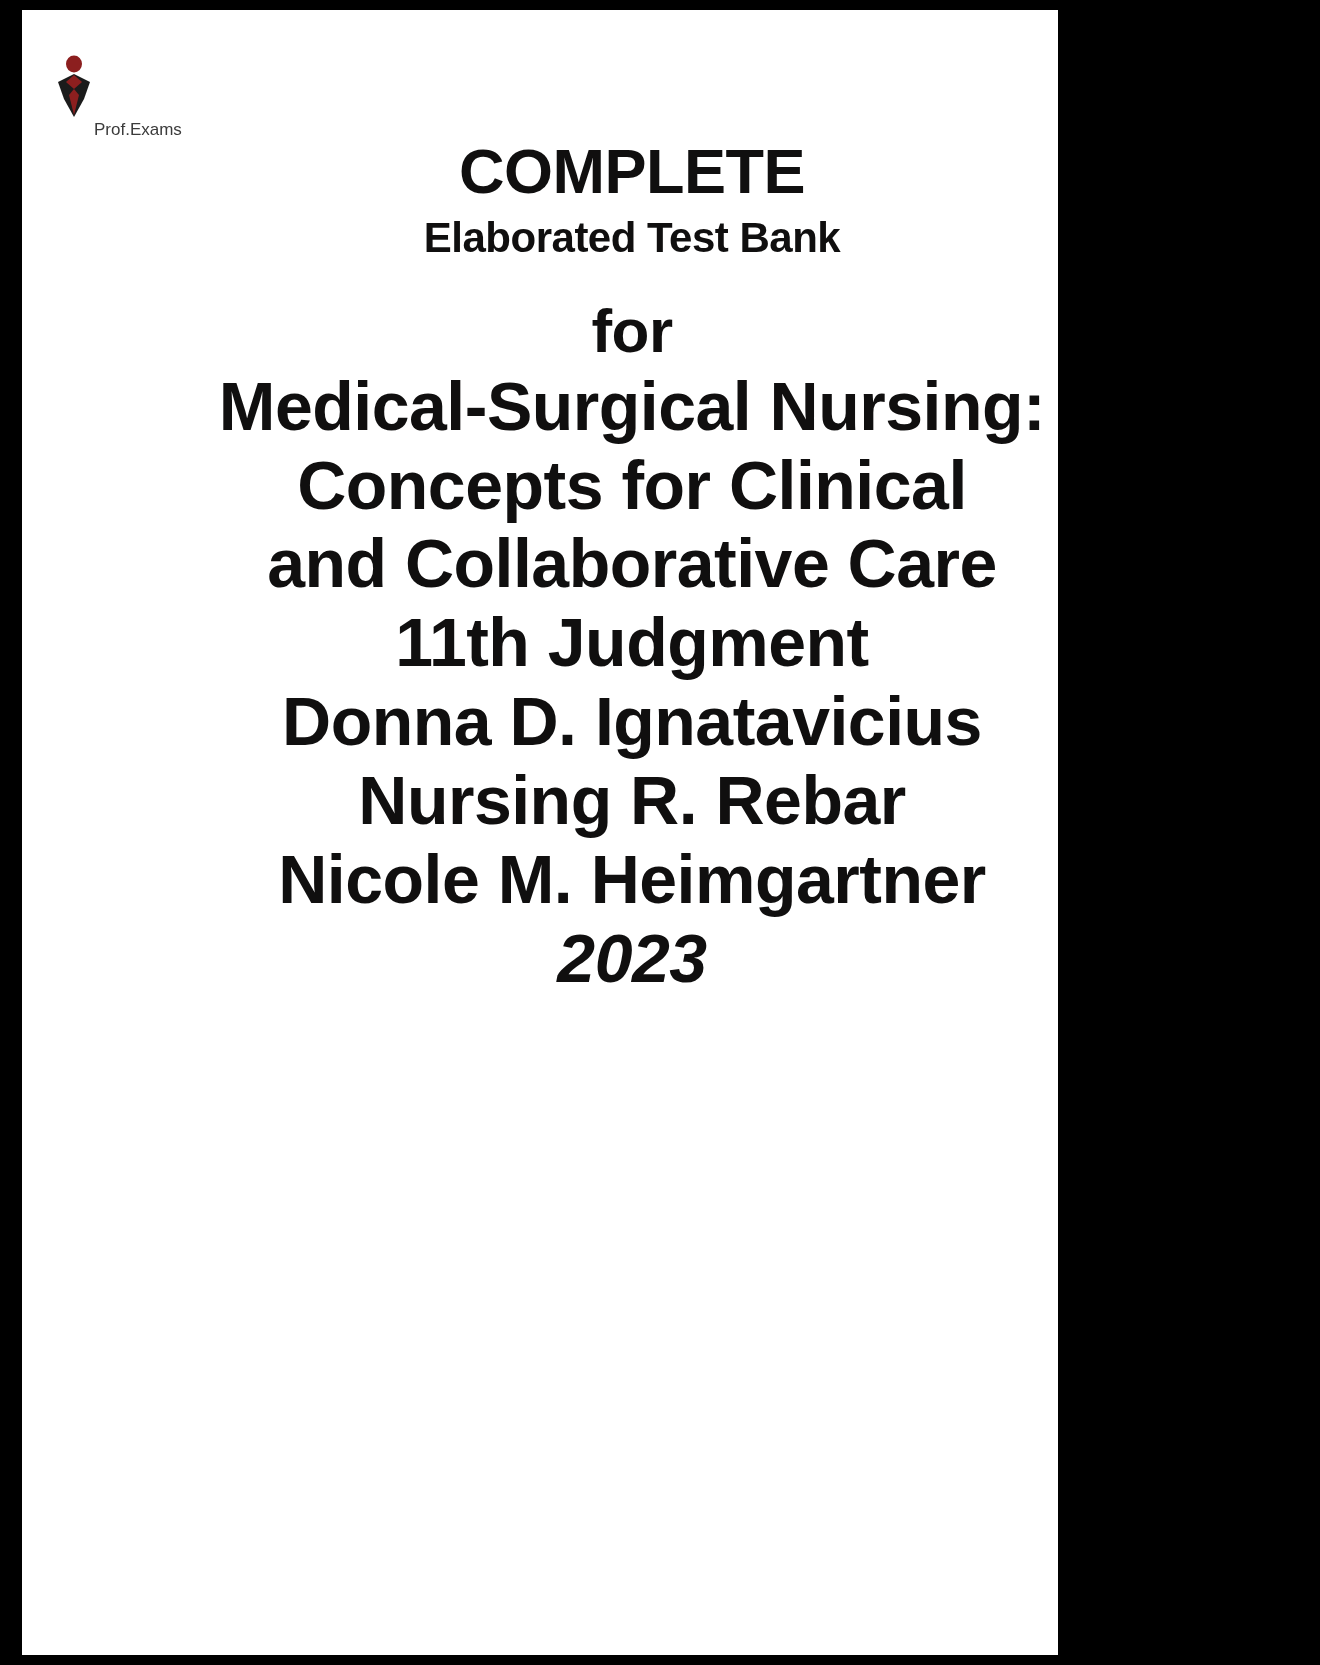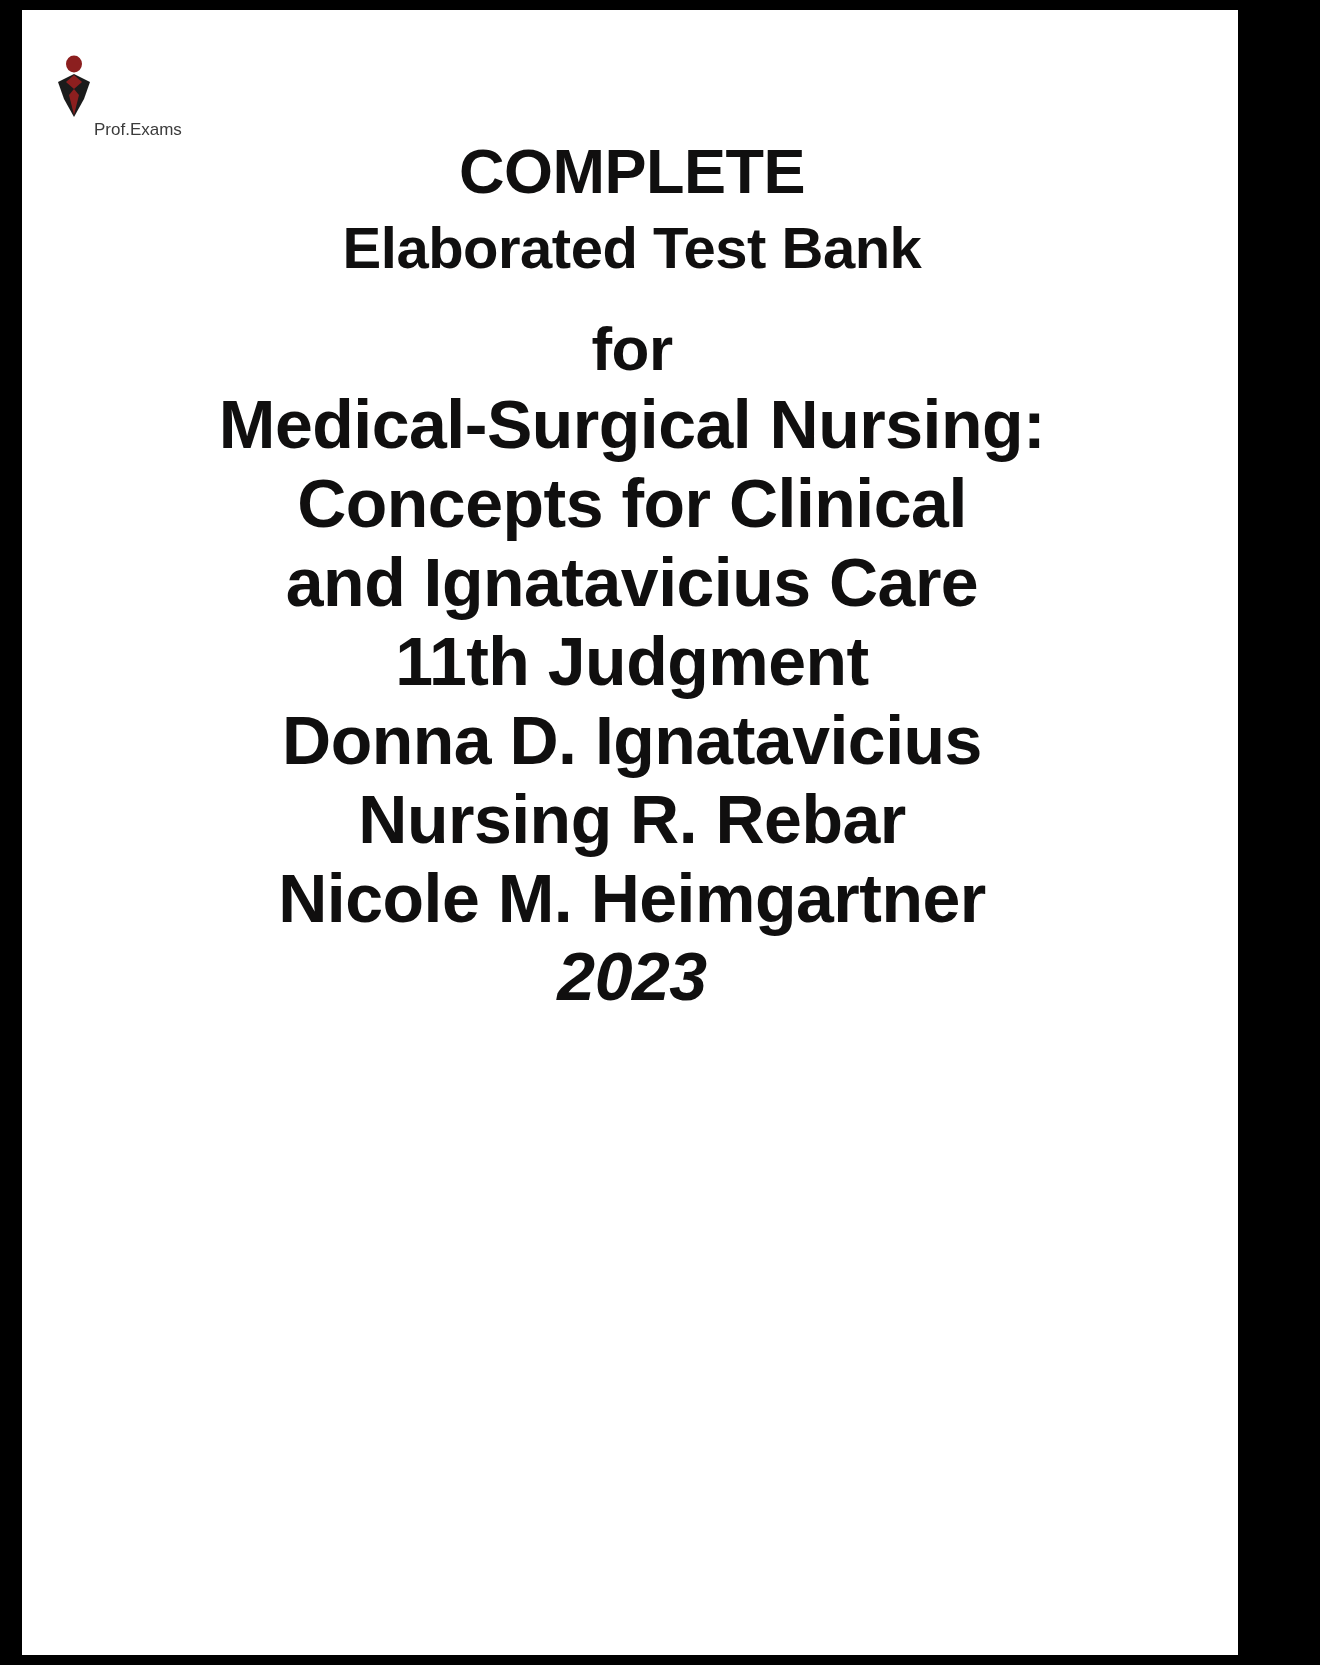--- a/index.html
+++ b/index.html
@@ -10,21 +10,21 @@
   body {
     width: 1320px;
     height: 1665px;
     overflow: hidden;
     font-family: "Liberation Sans", sans-serif;
   }
   .page {
     position: absolute;
     left: 22px;
     top: 10px;
-    width: 1216px;
+    width: 1036px;
     height: 1645px;
     background: #ffffff;
   }
   .logo-block {
     position: absolute;
     left: 12px;
     top: 45px;
     width: 170px;
     height: 90px;
   }
@@ -54,21 +54,21 @@
     font-family: "Liberation Sans", sans-serif;
     font-weight: bold;
   }
   .line {
     display: block;
     line-height: 1.16;
     letter-spacing: -0.5px;
     text-align: center;
   }
   .l-complete  { font-size: 63px; margin-bottom: 6px; }
-  .l-big       { font-size: 58px; }
+  .l-big       { font-size: 42px; }
   .l-for       { font-size: 62px; margin-top: 32px; }
   .l-huge      { font-size: 68px; }
   .l-year      { font-size: 68px; font-style: italic; }
 </style>
 </head>
 <body>
 
 <div class="page">
 
   <div class="logo-block">
@@ -82,21 +82,21 @@
     </div>
     <div class="logo-caption">Prof.Exams</div>
   </div>
 
   <div class="title-block">
     <span class="line l-complete">COMPLETE</span>
     <span class="line l-big">Elaborated Test Bank</span>
     <span class="line l-for">for</span>
     <span class="line l-huge">Medical-Surgical Nursing:</span>
     <span class="line l-huge">Concepts for Clinical</span>
-    <span class="line l-huge">and Ignatavicius Care</span>
+    <span class="line l-huge">and Collaborative Care</span>
     <span class="line l-huge">11th Judgment</span>
     <span class="line l-huge">Donna D. Ignatavicius</span>
     <span class="line l-huge">Nursing R. Rebar</span>
     <span class="line l-huge">Nicole M. Heimgartner</span>
     <span class="line l-year">2023</span>
   </div>
 
 </div>
 
 </body></html>

